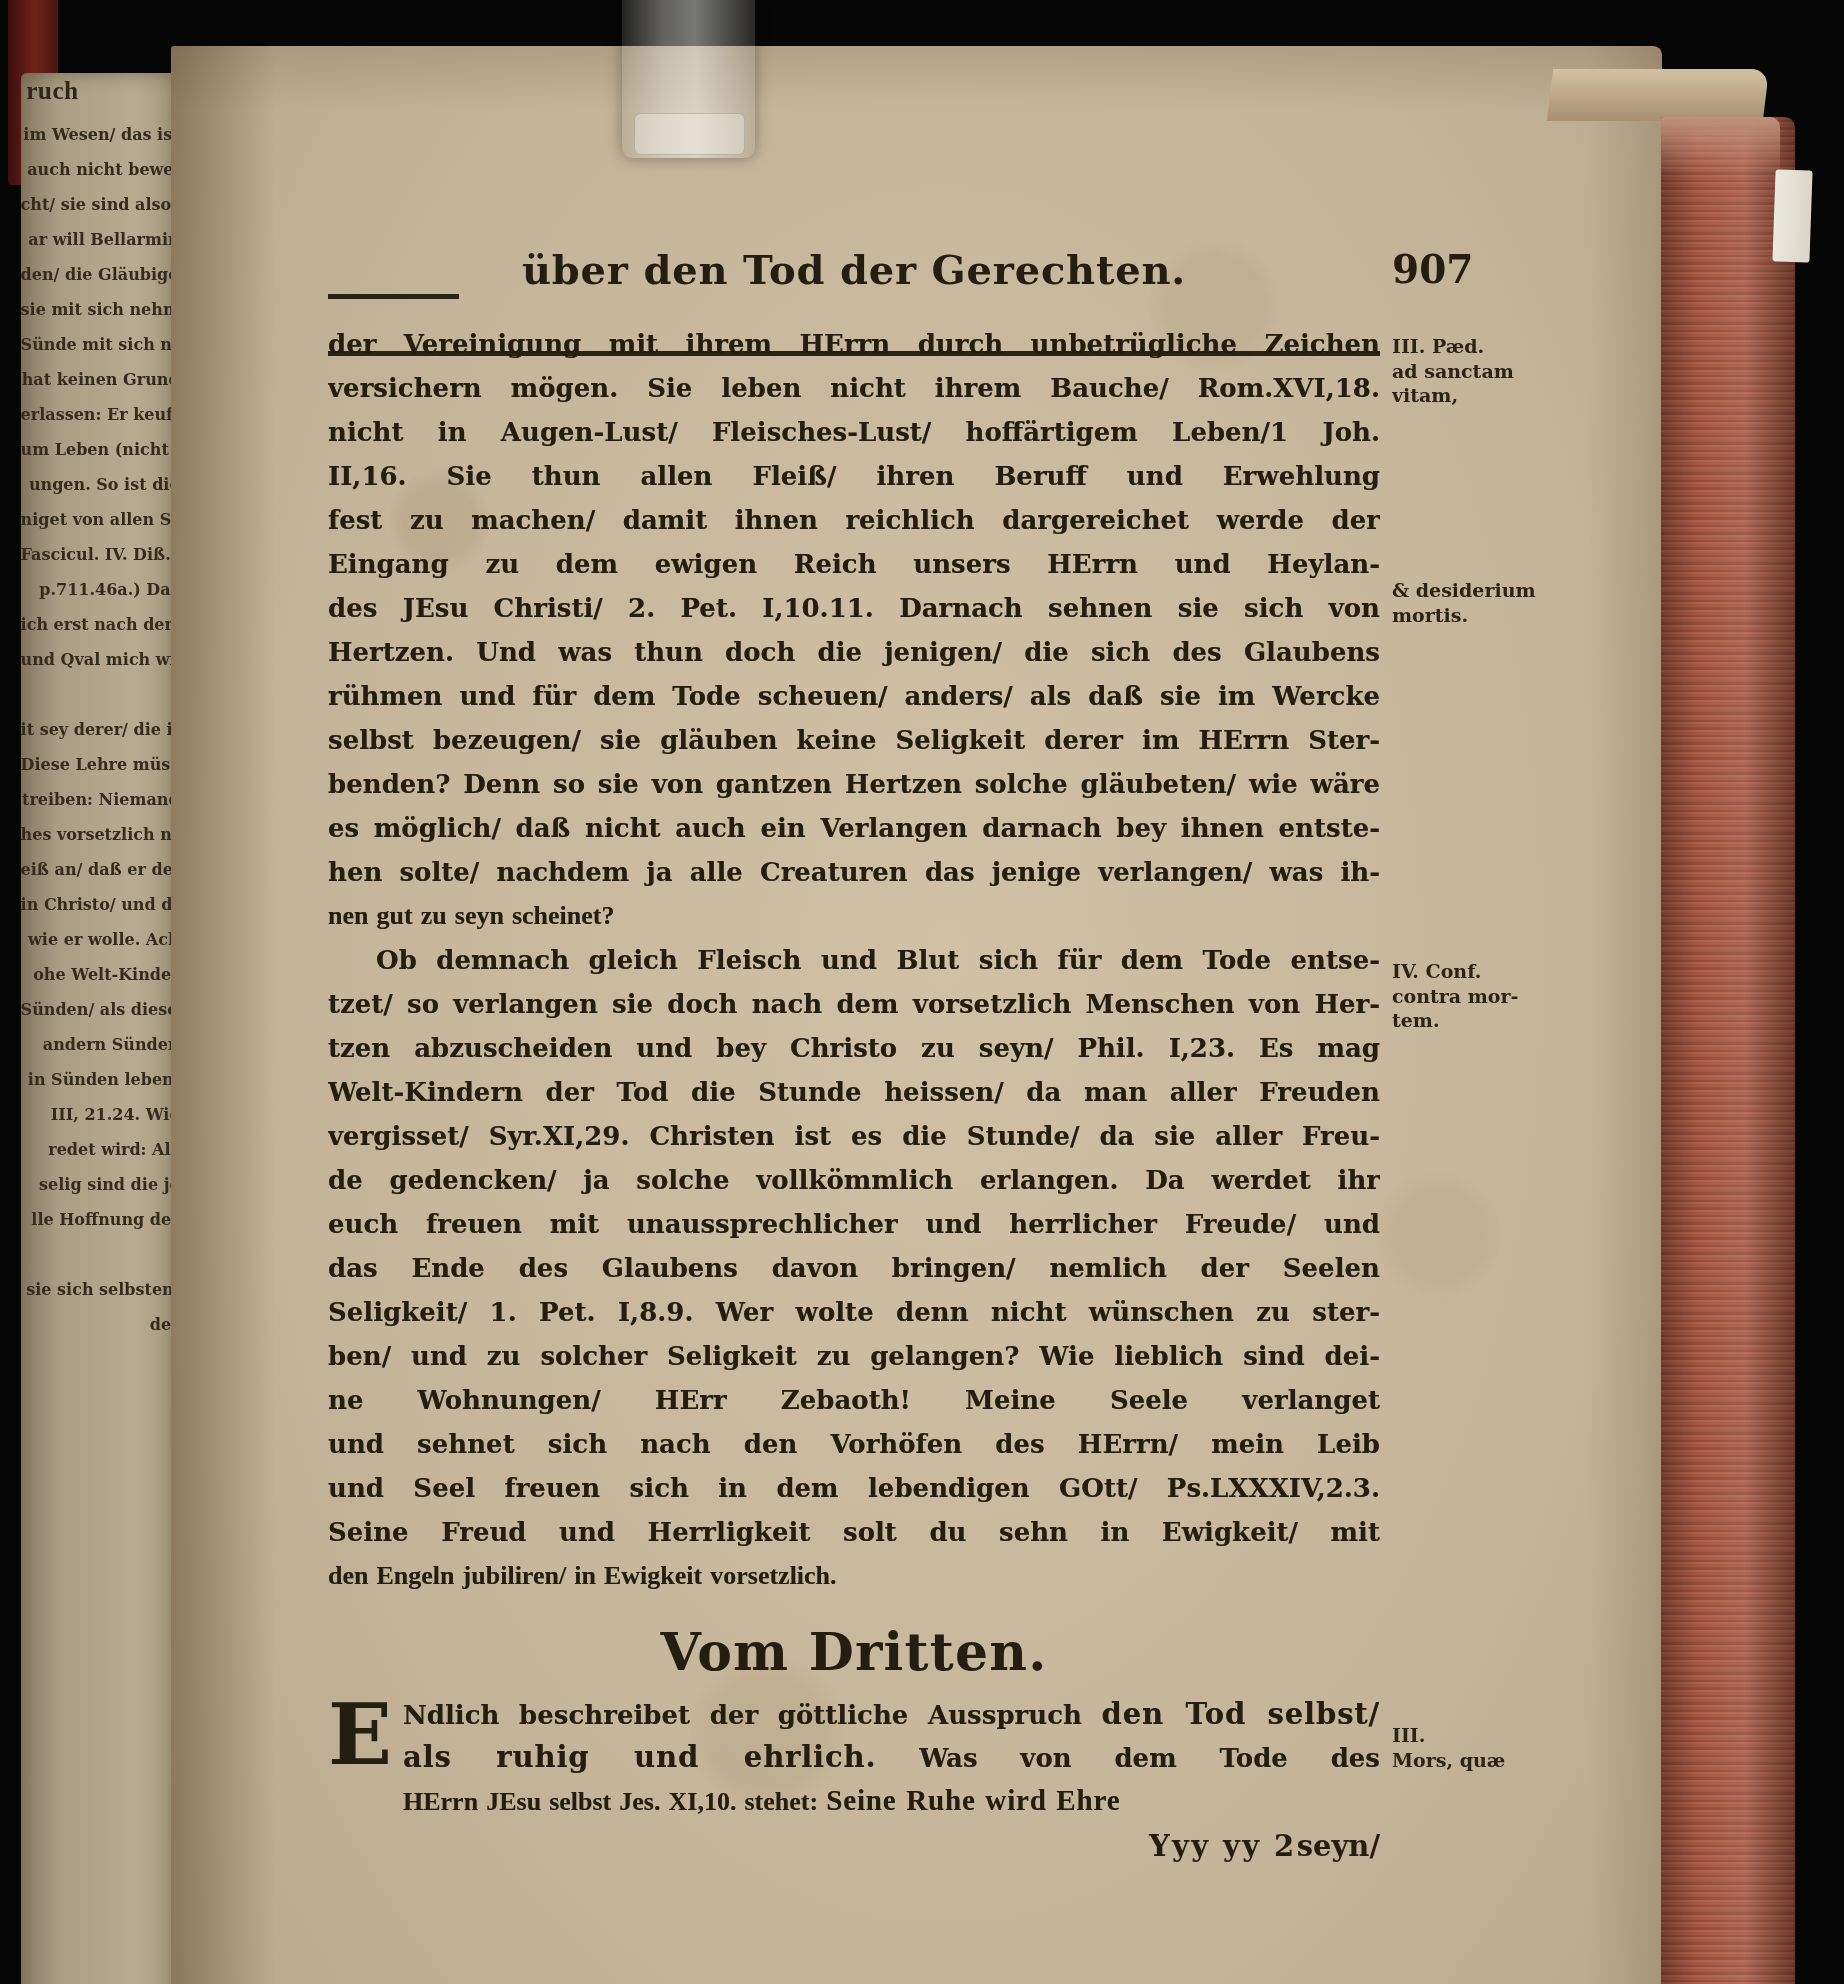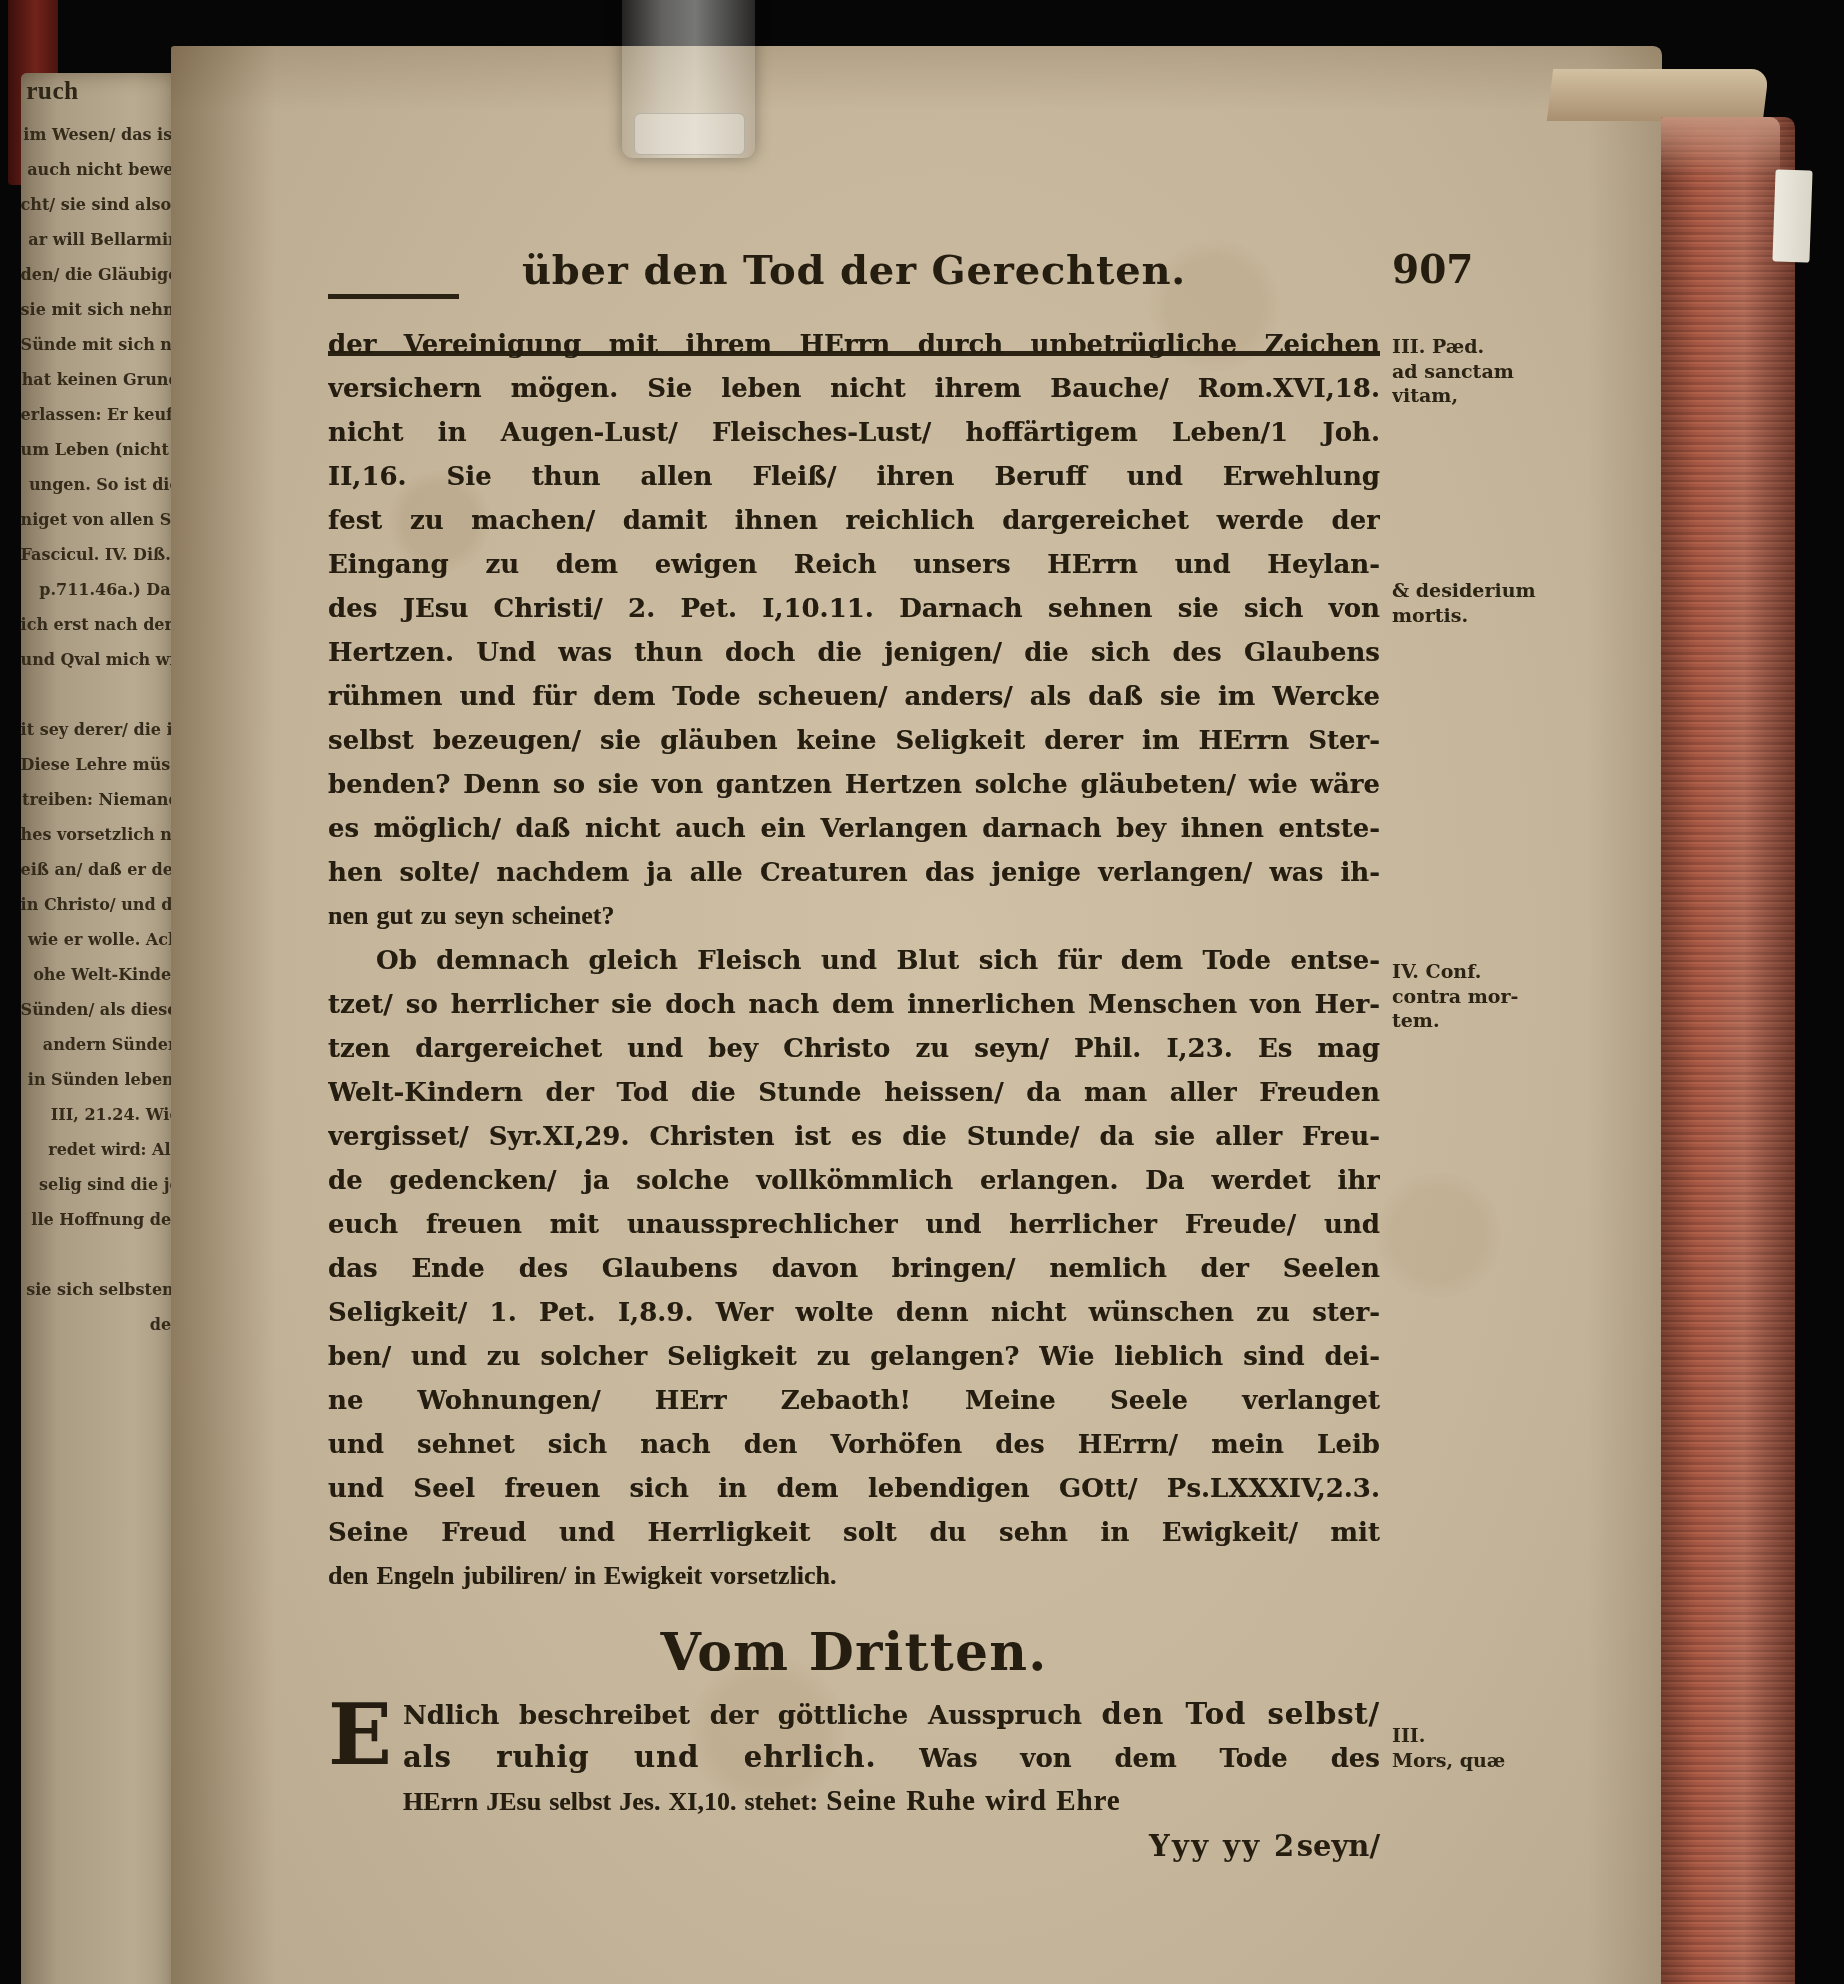--- a/index.html
+++ b/index.html
@@ -205,22 +205,22 @@
         <div class="tl">Hertzen. Und was thun doch die jenigen/ die sich des Glaubens</div>
         <div class="tl">rühmen und für dem Tode scheuen/ anders/ als daß sie im Wercke</div>
         <div class="tl">selbst bezeugen/ sie gläuben keine Seligkeit derer im HErrn Ster-</div>
         <div class="tl">benden? Denn so sie von gantzen Hertzen solche gläubeten/ wie wäre</div>
         <div class="tl">es möglich/ daß nicht auch ein Verlangen darnach bey ihnen entste-</div>
         <div class="tl">hen solte/ nachdem ja alle Creaturen das jenige verlangen/ was ih-</div>
         <div class="tl last">nen gut zu seyn scheinet?</div>
       </div>
     <div>
         <div class="tl ind">Ob demnach gleich Fleisch und Blut sich für dem Tode entse-</div>
-        <div class="tl">tzet/ so herrlicher sie doch nach dem innerlichen Menschen von Her-</div>
-        <div class="tl">tzen dargereichet und bey Christo zu seyn/ Phil. I,23. Es mag</div>
+        <div class="tl">tzet/ so verlangen sie doch nach dem vorsetzlich Menschen von Her-</div>
+        <div class="tl">tzen abzuscheiden und bey Christo zu seyn/ Phil. I,23. Es mag</div>
         <div class="tl">Welt-Kindern der Tod die Stunde heissen/ da man aller Freuden</div>
         <div class="tl">vergisset/ Syr.XI,29. Christen ist es die Stunde/ da sie aller Freu-</div>
         <div class="tl">de gedencken/ ja solche vollkömmlich erlangen. Da werdet ihr</div>
         <div class="tl">euch freuen mit unaussprechlicher und herrlicher Freude/ und</div>
         <div class="tl">das Ende des Glaubens davon bringen/ nemlich der Seelen</div>
         <div class="tl">Seligkeit/ 1. Pet. I,8.9. Wer wolte denn nicht wünschen zu ster-</div>
         <div class="tl">ben/ und zu solcher Seligkeit zu gelangen? Wie lieblich sind dei-</div>
         <div class="tl">ne Wohnungen/ HErr Zebaoth! Meine Seele verlanget</div>
         <div class="tl">und sehnet sich nach den Vorhöfen des HErrn/ mein Leib</div>
         <div class="tl">und Seel freuen sich in dem lebendigen GOtt/ Ps.LXXXIV,2.3.</div>

